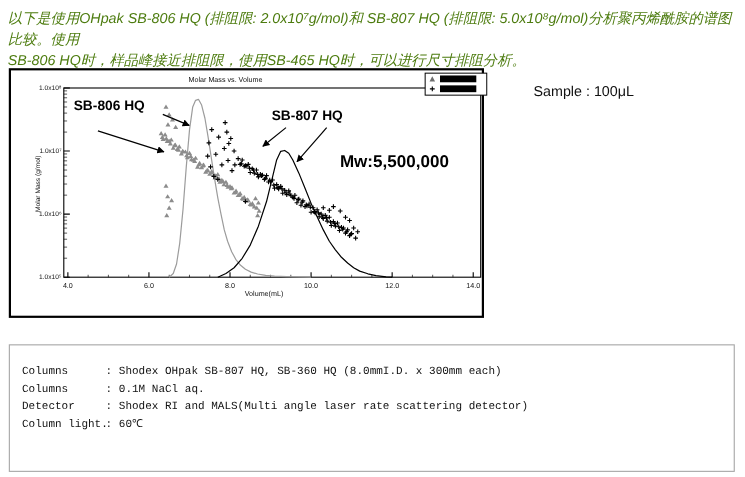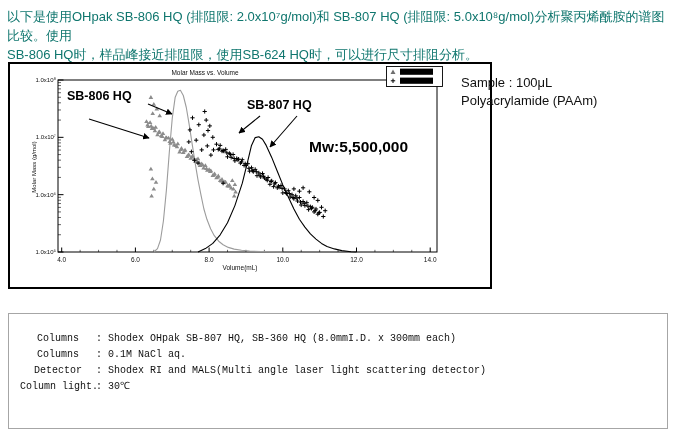--- a/index.html
+++ b/index.html
@@ -3,48 +3,48 @@
 <meta charset="utf-8">
 <style>
   html,body{margin:0;padding:0;}
   body{
     width:677px;height:434px;position:relative;overflow:hidden;
     background:#ffffff;color:#000;
     font-family:"Liberation Sans","DejaVu Sans",sans-serif;
   }
   .intro{
     position:absolute;left:7px;top:7px;width:665px;
-    font-size:13px;line-height:19px;color:#0f766e;
+    font-size:13px;line-height:19px;color:#4d7c0f;font-style:italic;
   }
   .chart-box{
-    position:absolute;left:8px;top:62px;width:484px;height:227px;
+    position:absolute;left:8px;top:62px;width:432px;height:227px;
     border:2px solid #000;box-sizing:border-box;background:#fff;
   }
   .chart-box svg{display:block;}
   .sample-info{
-    position:absolute;left:461px;top:74px;
+    position:absolute;left:485px;top:74px;
     font-size:13px;line-height:18px;color:#111;
   }
   .cond-box{
     position:absolute;left:8px;top:313px;width:660px;height:116px;
     border:1.5px solid #a6a6a6;box-sizing:border-box;background:#fff;
     padding:17px 0 0 11px;
   }
   .cond-row{
     font-family:"Liberation Mono","DejaVu Sans Mono",monospace;
     font-size:10px;line-height:16px;white-space:pre;color:#111;
   }
-  .cond-label{display:inline-block;width:76px;text-align:center;}
+  .cond-label{display:inline-block;width:76px;}
 </style>
 </head>
 <body>
 
 <div class="intro">
   <div>以下是使用OHpak SB-806 HQ (排阻限: 2.0x10⁷g/mol)和 SB-807 HQ (排阻限: 5.0x10⁸g/mol)分析聚丙烯酰胺的谱图比较。使用</div>
-  <div>SB-806 HQ时，样品峰接近排阻限，使用SB-624 HQ时，可以进行尺寸排阻分析。</div>
+  <div>SB-806 HQ时，样品峰接近排阻限，使用SB-465 HQ时，可以进行尺寸排阻分析。</div>
 </div>
 
 <div class="chart-box">
   <svg id="chart-svg" width="438" height="223" viewBox="0 0 438 223" xmlns="http://www.w3.org/2000/svg">
       <rect x="48" y="16" width="379" height="172" fill="none" stroke="#000000" stroke-width="1"></rect>
       <g>
         <line x1="51.7" y1="188" x2="51.7" y2="183.5" stroke="#000" stroke-width="1"></line>
         <line x1="70.125" y1="188" x2="70.125" y2="185.8" stroke="#000" stroke-width="0.6"></line>
         <line x1="88.55000000000001" y1="188" x2="88.55000000000001" y2="185.8" stroke="#000" stroke-width="0.6"></line>
         <line x1="106.97500000000001" y1="188" x2="106.97500000000001" y2="185.8" stroke="#000" stroke-width="0.6"></line>
@@ -132,21 +132,20 @@
         <path d="M383,5.4 L380.5,10 L385.5,10 Z" fill="#6e6e6e"></path>
         <rect x="390" y="4.6" width="33" height="6.2" fill="#000"></rect>
         <path d="M380.8,16.8 H385.2 M383,14.600000000000001 V19" stroke="#000000" stroke-width="1" fill="none"></path>
         <rect x="390" y="13.600000000000001" width="33" height="6.2" fill="#000"></rect>
       </g>
     </svg>
 </div>
 
 <div class="sample-info">
   <div>Sample : 100μL</div>
-  <div>Polyacrylamide (PAAm)</div>
 </div>
 
 <div class="cond-box" id="cond-rows">
     <div class="cond-row"><span class="cond-label">Columns</span><span>: Shodex OHpak SB-807 HQ, SB-360 HQ (8.0mmI.D. x 300mm each)</span></div>
     <div class="cond-row"><span class="cond-label">Columns</span><span>: 0.1M NaCl aq.</span></div>
-    <div class="cond-row"><span class="cond-label">Detector</span><span>: Shodex RI and MALS(Multi angle laser light scattering detector)</span></div>
-    <div class="cond-row"><span class="cond-label">Column light.</span><span>: 30℃</span></div>
+    <div class="cond-row"><span class="cond-label">Detector</span><span>: Shodex RI and MALS(Multi angle laser rate scattering detector)</span></div>
+    <div class="cond-row"><span class="cond-label">Column light.</span><span>: 60℃</span></div>
   </div>
 
 </body></html>

